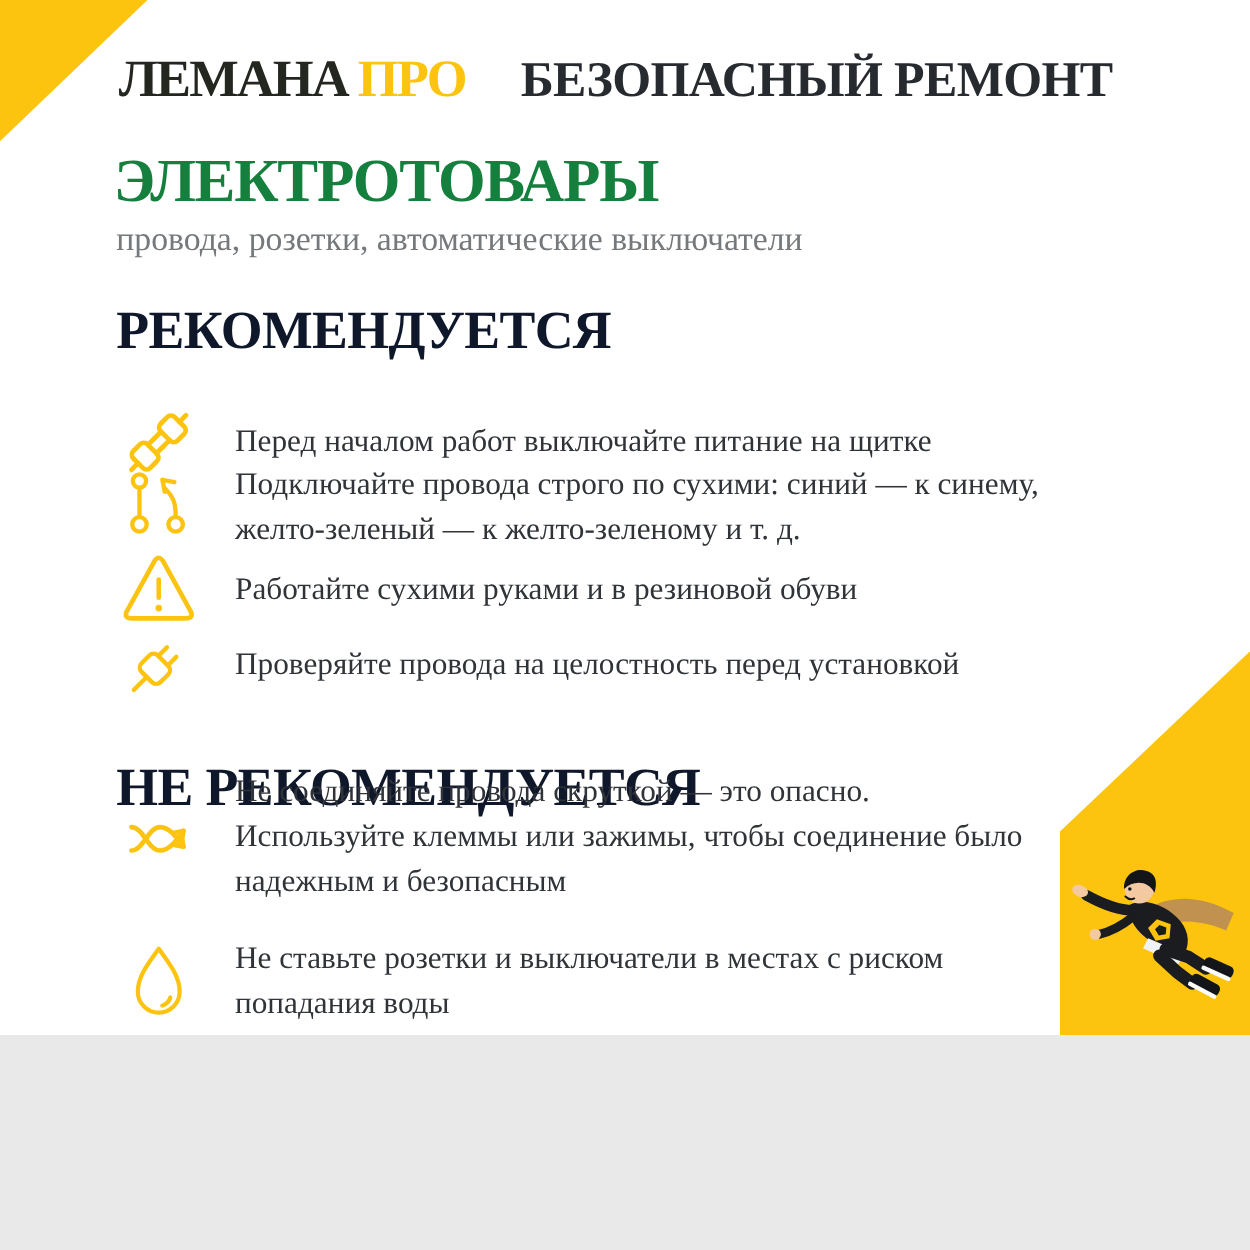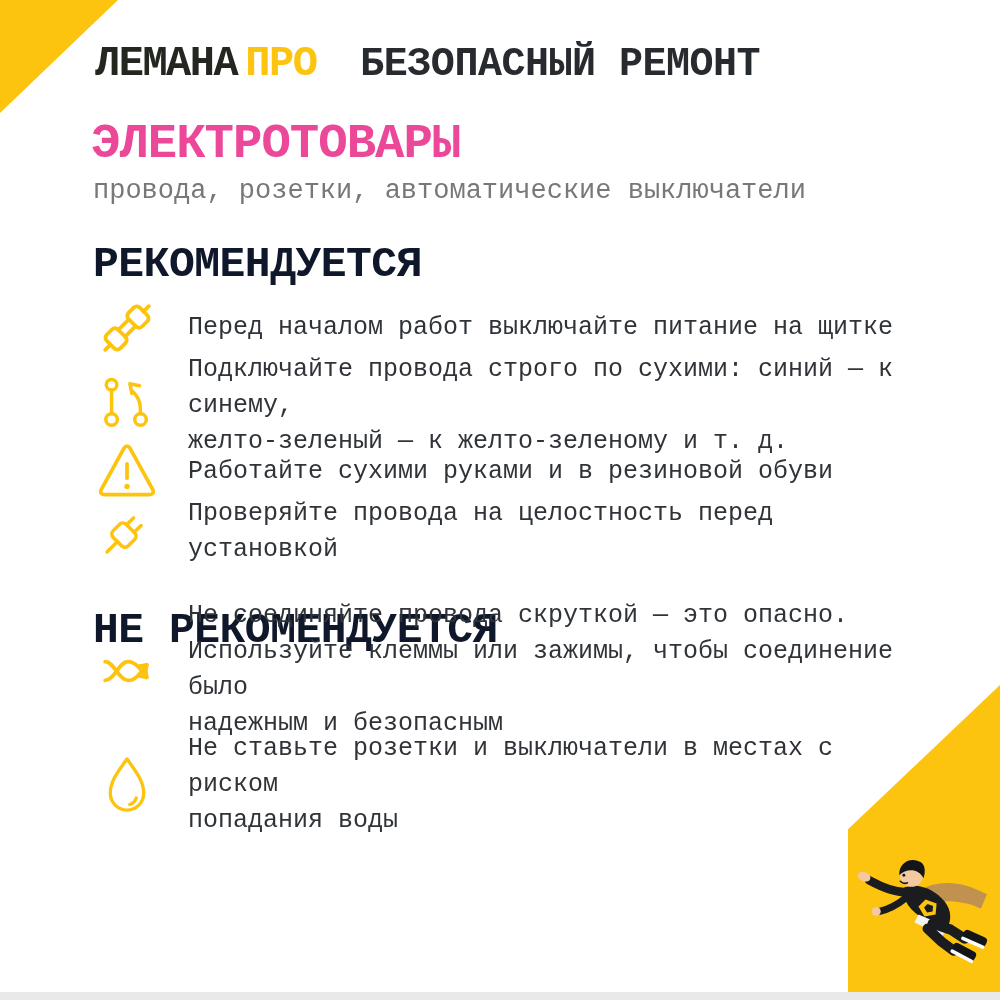--- a/index.html
+++ b/index.html
@@ -1,44 +1,44 @@
 <!DOCTYPE html>
 <html><head>
 <meta charset="utf-8">
 <style>
   html,body { margin:0; padding:0; background:#e9e9e9; }
   .page {
-    position:relative; width:1000px; height:992px; margin:0 auto;
+    position:relative; width:1000px; height:828px; margin:0 auto;
     background:#ffffff; overflow:hidden;
-    font-family:Liberation Mono, monospace;
+    font-family:Liberation Serif, serif;
   }
   
   .corner-tl {
     position:absolute; left:0; top:0; width:118px; height:113px;
     background:#FCC40F; clip-path:polygon(0 0, 100% 0, 0 100%);
   }
   .corner-br {
     position:absolute; right:0; bottom:0; width:152px; height:307px;
     background:#FCC40F; clip-path:polygon(100% 0, 100% 100%, 0 100%, 0 47%);
   }
   .mascot { position:absolute; left:6px; top:168px; overflow:visible; }
   
   .header { position:absolute; left:95px; top:40px; display:flex; align-items:baseline; gap:44px; }
   .logo { font-size:42px; font-weight:900; letter-spacing:-1.5px; color:#24271F; white-space:nowrap; }
   .logo .accent { color:#FCC40F; margin-left:8px; }
   .header-title { font-size:40px; font-weight:800; color:#272B30; letter-spacing:-0.5px; white-space:nowrap; }
   
-  .title { position:absolute; left:91px; top:116px; font-size:49px; font-weight:900; letter-spacing:-1px; color:#ec4899; }
+  .title { position:absolute; left:91px; top:116px; font-size:49px; font-weight:900; letter-spacing:-1px; color:#15803d; }
   .subtitle { position:absolute; left:93px; top:176px; font-size:27px; color:#76797C; }
   .section-heading { position:absolute; left:93px; font-size:43px; font-weight:900; letter-spacing:-0.5px; color:#0f172a; }
   .sh-1 { top:240px; }
   .sh-2 { top:606px; }
   
   .item { position:absolute; left:88px; display:flex; align-items:center; gap:22px; }
-  .i-1 { top:290px; height:76px;align-items:center; }
+  .i-1 { top:316px; height:76px;align-items:center; }
   .i-2 { top:368px; height:76px; }
   .i-3 { top:434px; height:76px; }
   .i-4 { top:494px; height:76px;justify-content:space-between; }
   .i-5 { top:616px; height:108px; }
   .i-6 { top:747px; height:76px;justify-content:center; }
   .icon-box { width:78px; height:78px; flex:0 0 78px; display:flex; align-items:center; justify-content:center; }
   .icon-box svg { overflow:visible; }
   .item-text {
     font-size:25px; line-height:36px; color:#303439;
     white-space:pre-line; max-width:730px;

